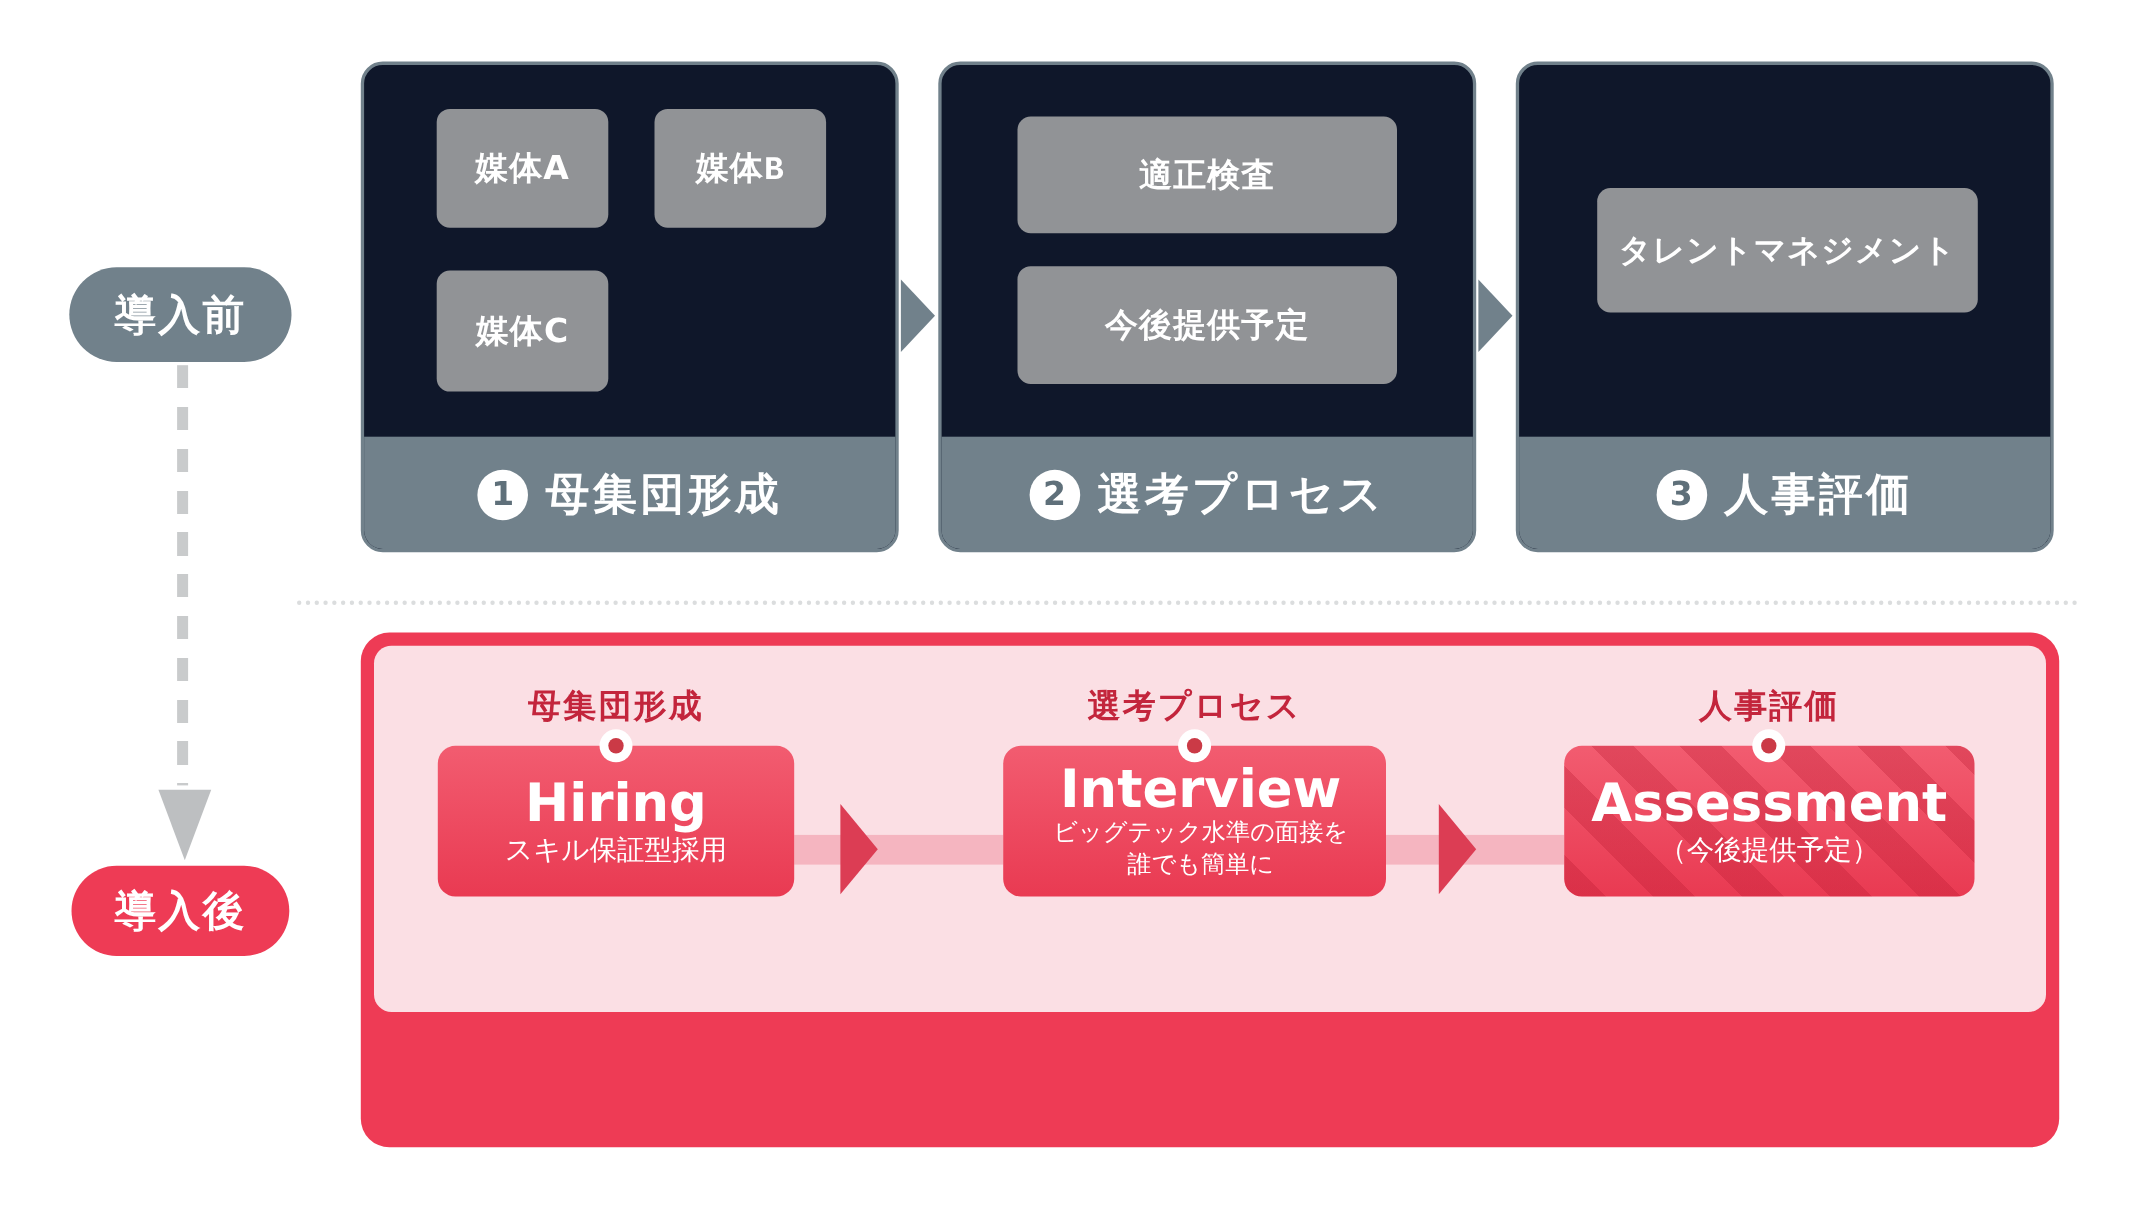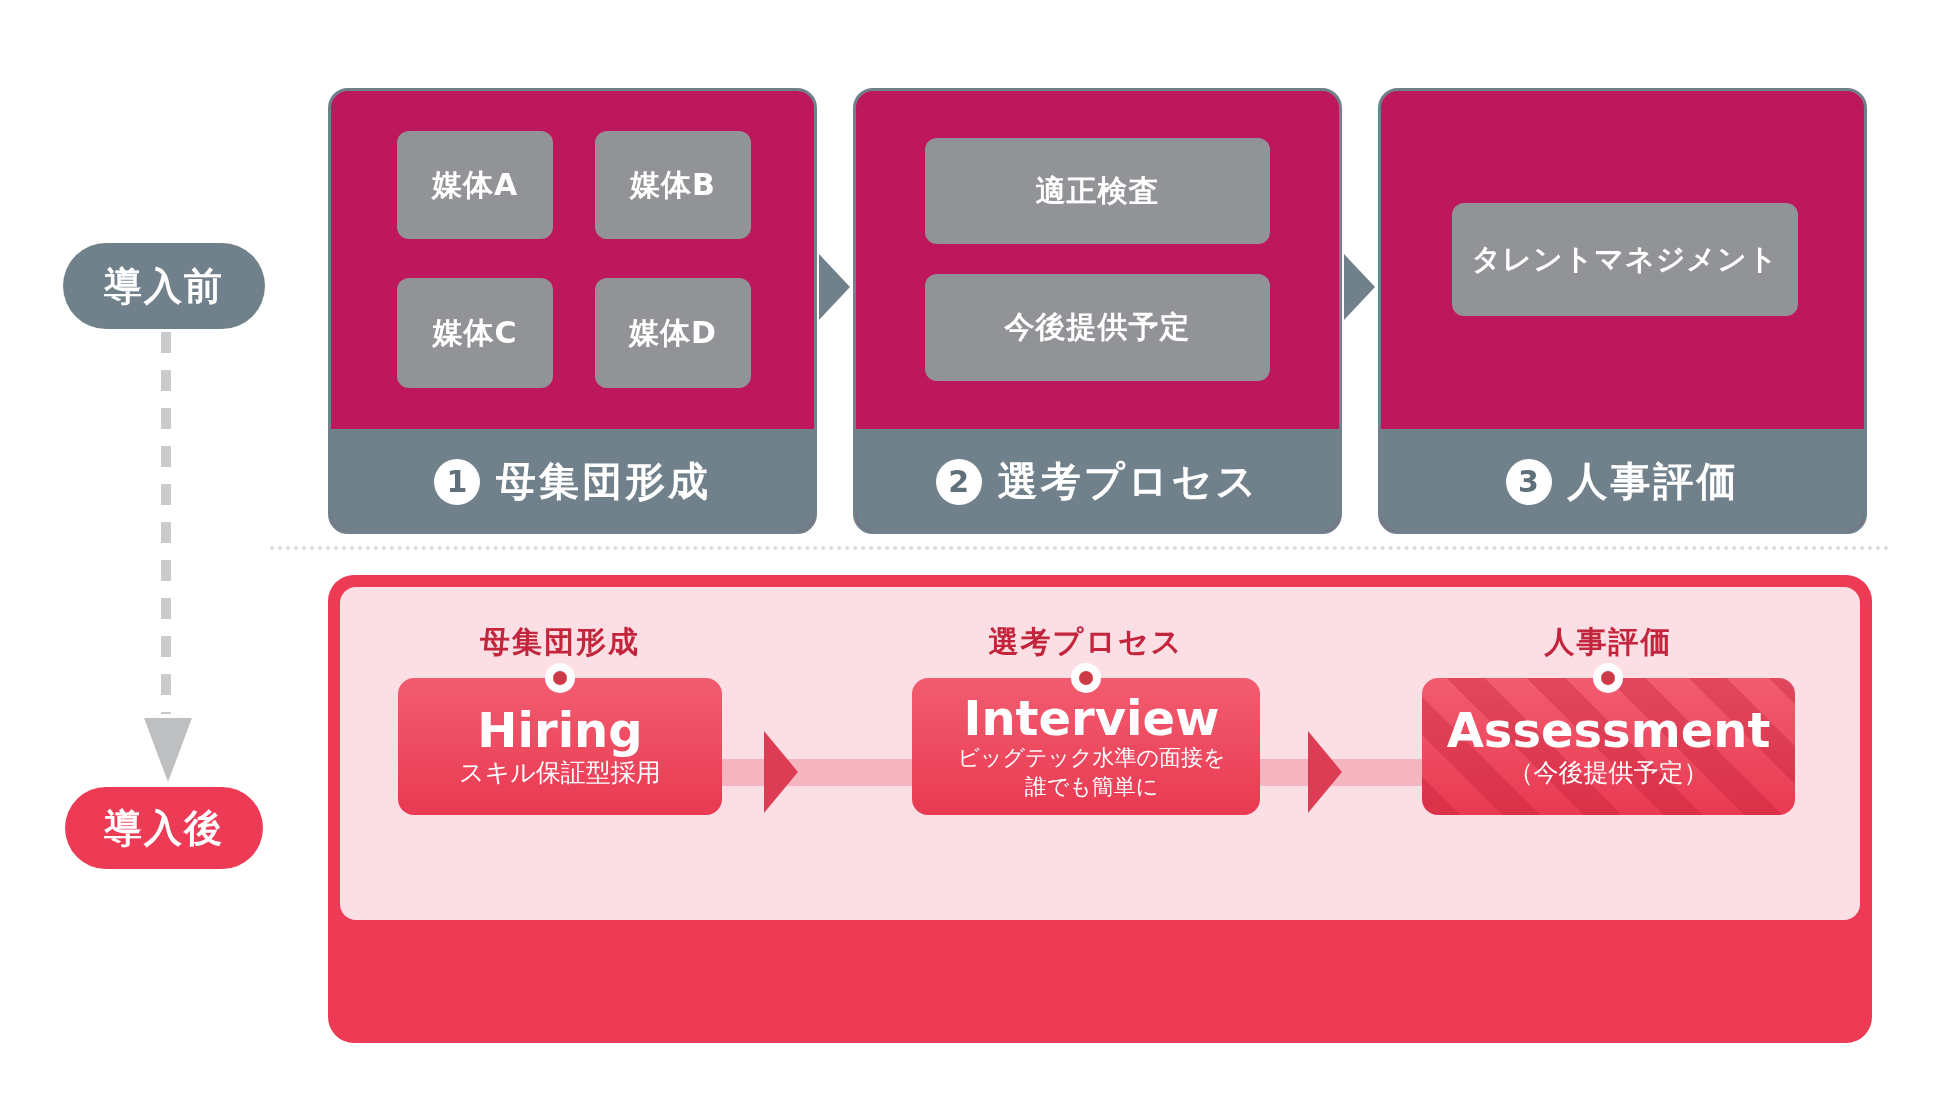--- a/index.html
+++ b/index.html
@@ -25,42 +25,42 @@
     background:repeating-linear-gradient(180deg,#C9CBCC 0 21px,transparent 21px 38px);
   }
   #down-arrowhead {
     left:144px; top:718px; width:0; height:0;
     border-left:24px solid transparent; border-right:24px solid transparent;
     border-top:64px solid #BDBFC1;
   }
 
   
   .card {
-    top:88px; width:489px; height:446px;
-    background:#be185d; border:3px solid #71818B; border-radius:20px;
+    top:56px; width:489px; height:446px;
+    background:#0f172a; border:3px solid #71818B; border-radius:20px;
     overflow:hidden;
   }
   #card-1 { left:328px; } #card-2 { left:853px; } #card-3 { left:1378px; }
   .card-footer {
     position:absolute; left:-3px; right:-3px; bottom:-3px; height:105px;
     background:#71818B; display:flex; align-items:center; justify-content:center; gap:16px;
   }
   .num-circle {
     width:46px; height:46px; border-radius:50%; background:#fff;
     display:flex; align-items:center; justify-content:center;
     color:#5F707A; font-weight:bold; font-size:30px; flex:0 0 auto;
   }
   .card-title { color:#fff; font-weight:bold; font-size:40px; letter-spacing:3px; }
   .gray-box {
     position:absolute; background:#919396; border-radius:12px;
     display:flex; align-items:center; justify-content:center;
     color:#fff; font-weight:bold; font-size:30px; letter-spacing:1px;
   }
   .media-a { left:66px;  top:40px;  width:156px; height:108px; }
-  .media-b { left:264px; top:40px;  width:156px; height:108px; }
+  .media-b { left:264px; top:40px;  width:156px; height:108px;font-family:Liberation Mono, monospace; }
   .media-c { left:66px;  top:187px; width:156px; height:110px; }
   .media-d { left:264px; top:187px; width:156px; height:110px; }
   .wide-1  { left:69px;  top:47px;  width:345px; height:106px; }
   .wide-2  { left:69px;  top:183px; width:345px; height:107px; }
   .wide-3  { left:71px;  top:112px; width:346px; height:113px; font-size:29px; }
 
   .card-gap-arrow {
     top:254px; width:0; height:0;
     border-top:33px solid transparent; border-bottom:33px solid transparent;
     border-left:31px solid #71818B;
@@ -134,21 +134,20 @@
 
 <div class="abs pill" id="before-pill">導入前</div>
 <div class="abs" id="dashed-line"></div>
 <div class="abs" id="down-arrowhead"></div>
 <div class="abs pill" id="after-pill">導入後</div>
 
 <div class="abs card" id="card-1">
   <div class="gray-box media-a">媒体A</div>
   <div class="gray-box media-b">媒体B</div>
   <div class="gray-box media-c">媒体C</div>
-  <div class="gray-box media-d">媒体D</div>
   <div class="card-footer">
     <div class="num-circle">1</div>
     <div class="card-title">母集団形成</div>
   </div>
 </div>
 
 <div class="abs card" id="card-2">
   <div class="gray-box wide-1">適正検査</div>
   <div class="gray-box wide-2">今後提供予定</div>
   <div class="card-footer">

